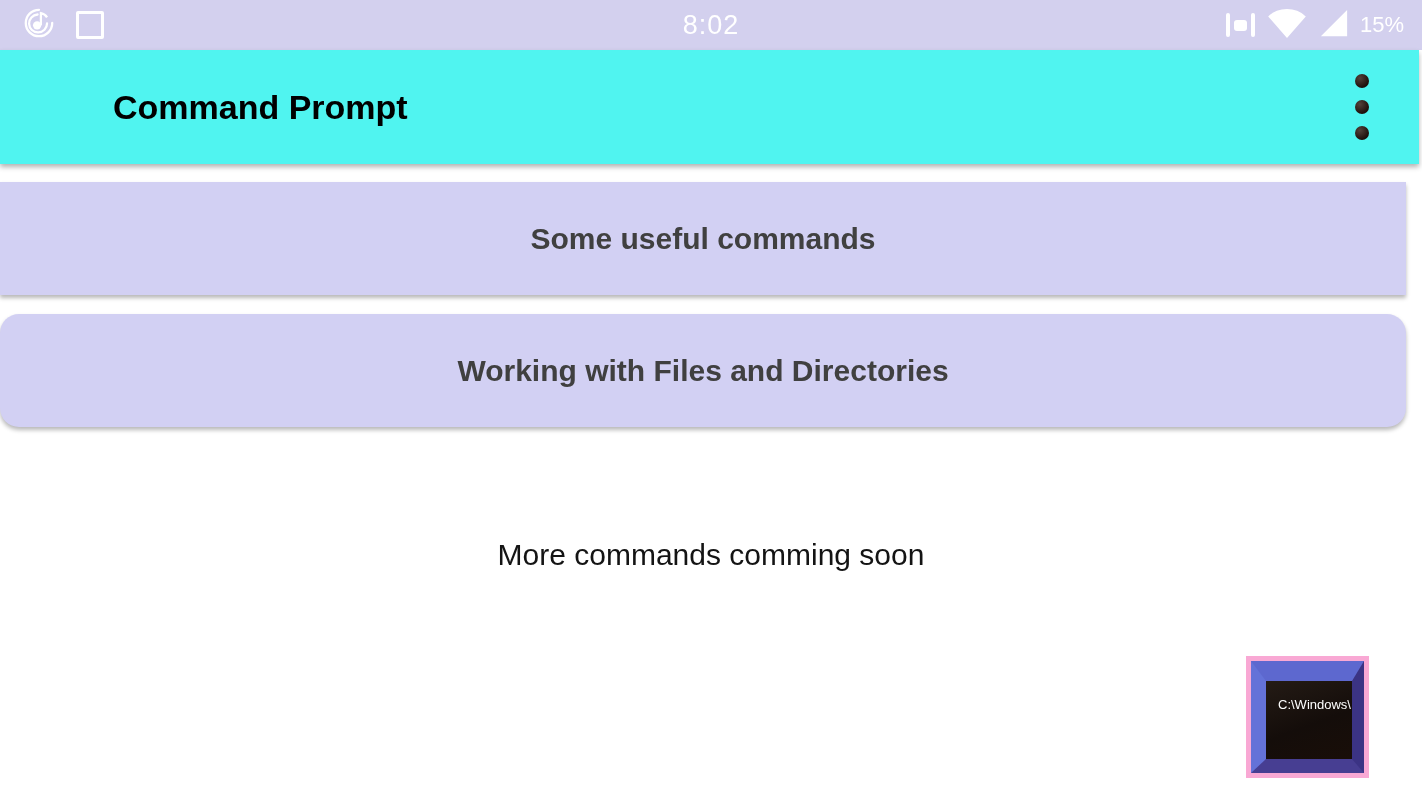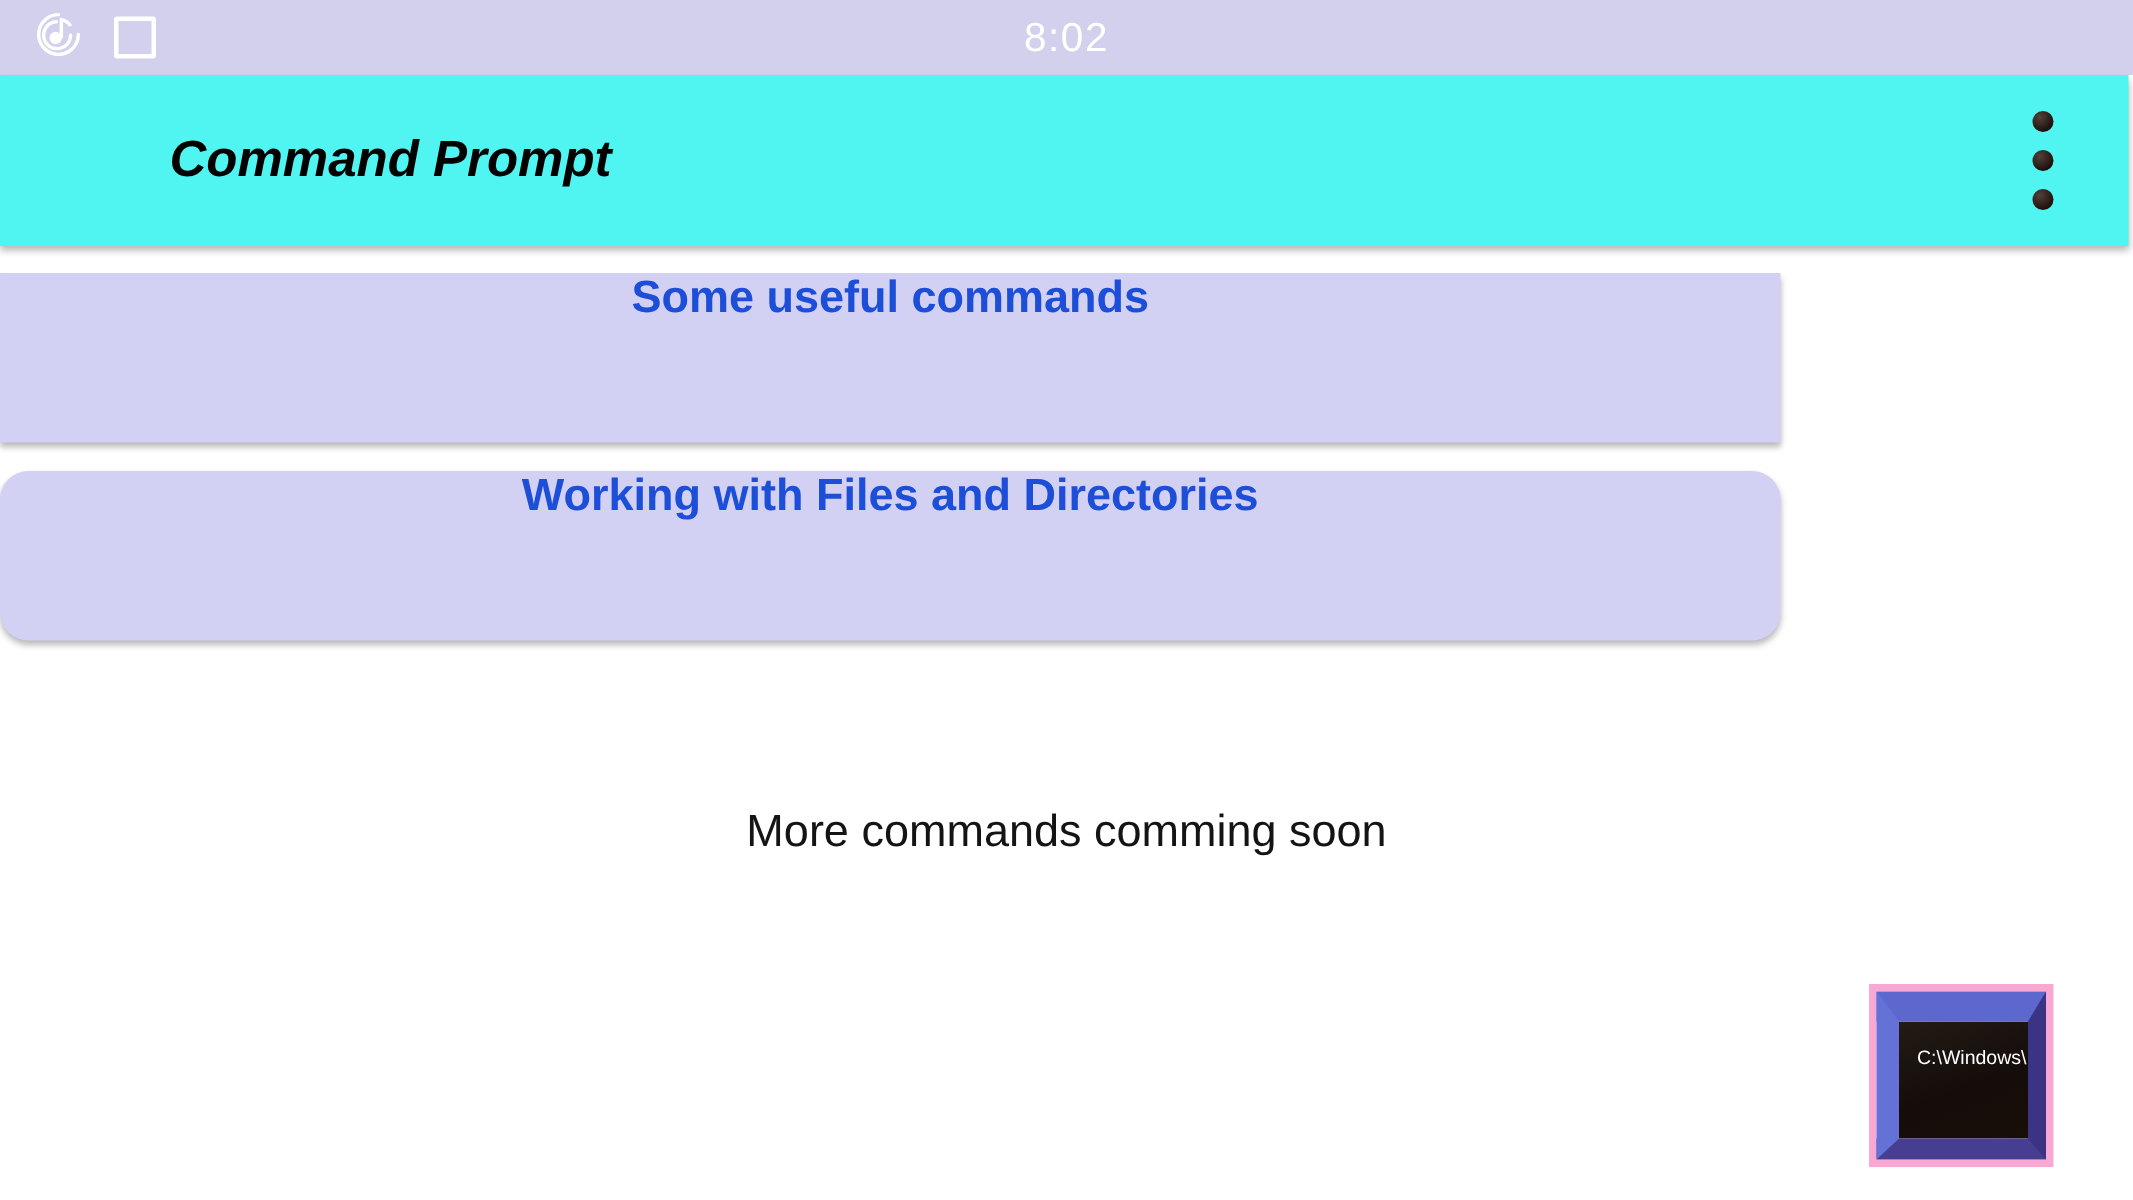--- a/index.html
+++ b/index.html
@@ -37,43 +37,42 @@
   .vibrate-icon .bar { width:4px; height:24px; background:#ffffff; border-radius:2px; }
   .vibrate-icon .pad { width:13px; height:11px; background:#ffffff; border-radius:3px; }
   .battery-text { color:#ffffff; font-size:22px; }
 
   
   .app-bar {
     position:absolute; top:50px; left:0; width:1419px; height:114px;
     background:#50f4f0;
     box-shadow:0 3px 5px rgba(0,0,0,0.30);
     z-index:3;
-    font-style:italic;
   }
   .app-title {
     position:absolute; left:113px; top:50%; transform:translateY(-50%);
     font-size:34px; font-weight:700; color:#000000; white-space:nowrap;
   }
   .overflow-menu {
     position:absolute; right:42px; top:50%; transform:translateY(-50%);
     display:flex; flex-direction:column; gap:12px;
     padding:8px; cursor:pointer; background:none; border:none;
   }
   .overflow-menu .dot {
     width:14px; height:14px; border-radius:50%;
     background:radial-gradient(circle at 35% 30%, #53413a 0%, #1e100c 70%);
   }
 
   
   .menu-card {
-    position:absolute; left:0; width:1187px; height:113px;
+    position:absolute; left:0; width:1406px; height:113px;
     background:#d2d0f3; border:none;
     box-shadow:0 3px 4px rgba(0,0,0,0.28);
-    display:flex; align-items:flex-start; justify-content:center;
-    font-family:inherit; font-size:30px; font-weight:700; color:#1d4ed8;
+    display:flex; align-items:center; justify-content:center;
+    font-family:inherit; font-size:30px; font-weight:700; color:#404040;
     cursor:pointer; z-index:2;
   }
   .menu-card.card-1 { top:182px; }
   .menu-card.card-2 { top:314px;border-radius:19px; }
 
   
   .coming-soon {
     position:absolute; top:538px; left:0; width:1422px;
     text-align:center; font-size:30px; font-weight:400; color:#141414;
   }
@@ -108,20 +107,38 @@
           <path d="M16.5 9 A9.5 9.5 0 1 0 26.5 18.5" fill="none" stroke="#ffffff" stroke-width="2.4" stroke-linecap="round"></path>
           <circle cx="16" cy="20.5" r="4.4" fill="#ffffff"></circle>
           <path d="M20 20.5 L20 7.5 Q24.5 8.5 26.5 12" fill="none" stroke="#ffffff" stroke-width="2.4"></path>
         </svg>
       </span>
       <span class="square-icon"></span>
     </div>
 
     <div class="status-time">8:02</div>
 
+    <div class="status-right">
+      <span class="vibrate-icon">
+        <span class="bar"></span>
+          <span class="pad"></span>
+          <span class="bar"></span>
+      </span>
+      <span>
+        <svg width="42" height="32" viewBox="0 0 44 34">
+          <path d="M2 10 A29 29 0 0 1 42 10 L22 33 Z" fill="#ffffff"></path>
+        </svg>
+      </span>
+      <span>
+        <svg width="30" height="30" viewBox="0 0 32 32">
+          <path d="M2 30 L30 30 L30 2 Z" fill="#ffffff"></path>
+        </svg>
+      </span>
+      <span class="battery-text">15%</span>
+    </div>
   </div>
 
   <div class="app-bar">
     <h1 class="app-title">Command Prompt</h1>
     <button class="overflow-menu">
       <span style="display:flex; flex-direction:column; gap:12px;">
         <span class="dot"></span>
           <span class="dot"></span>
           <span class="dot"></span>
       </span>

